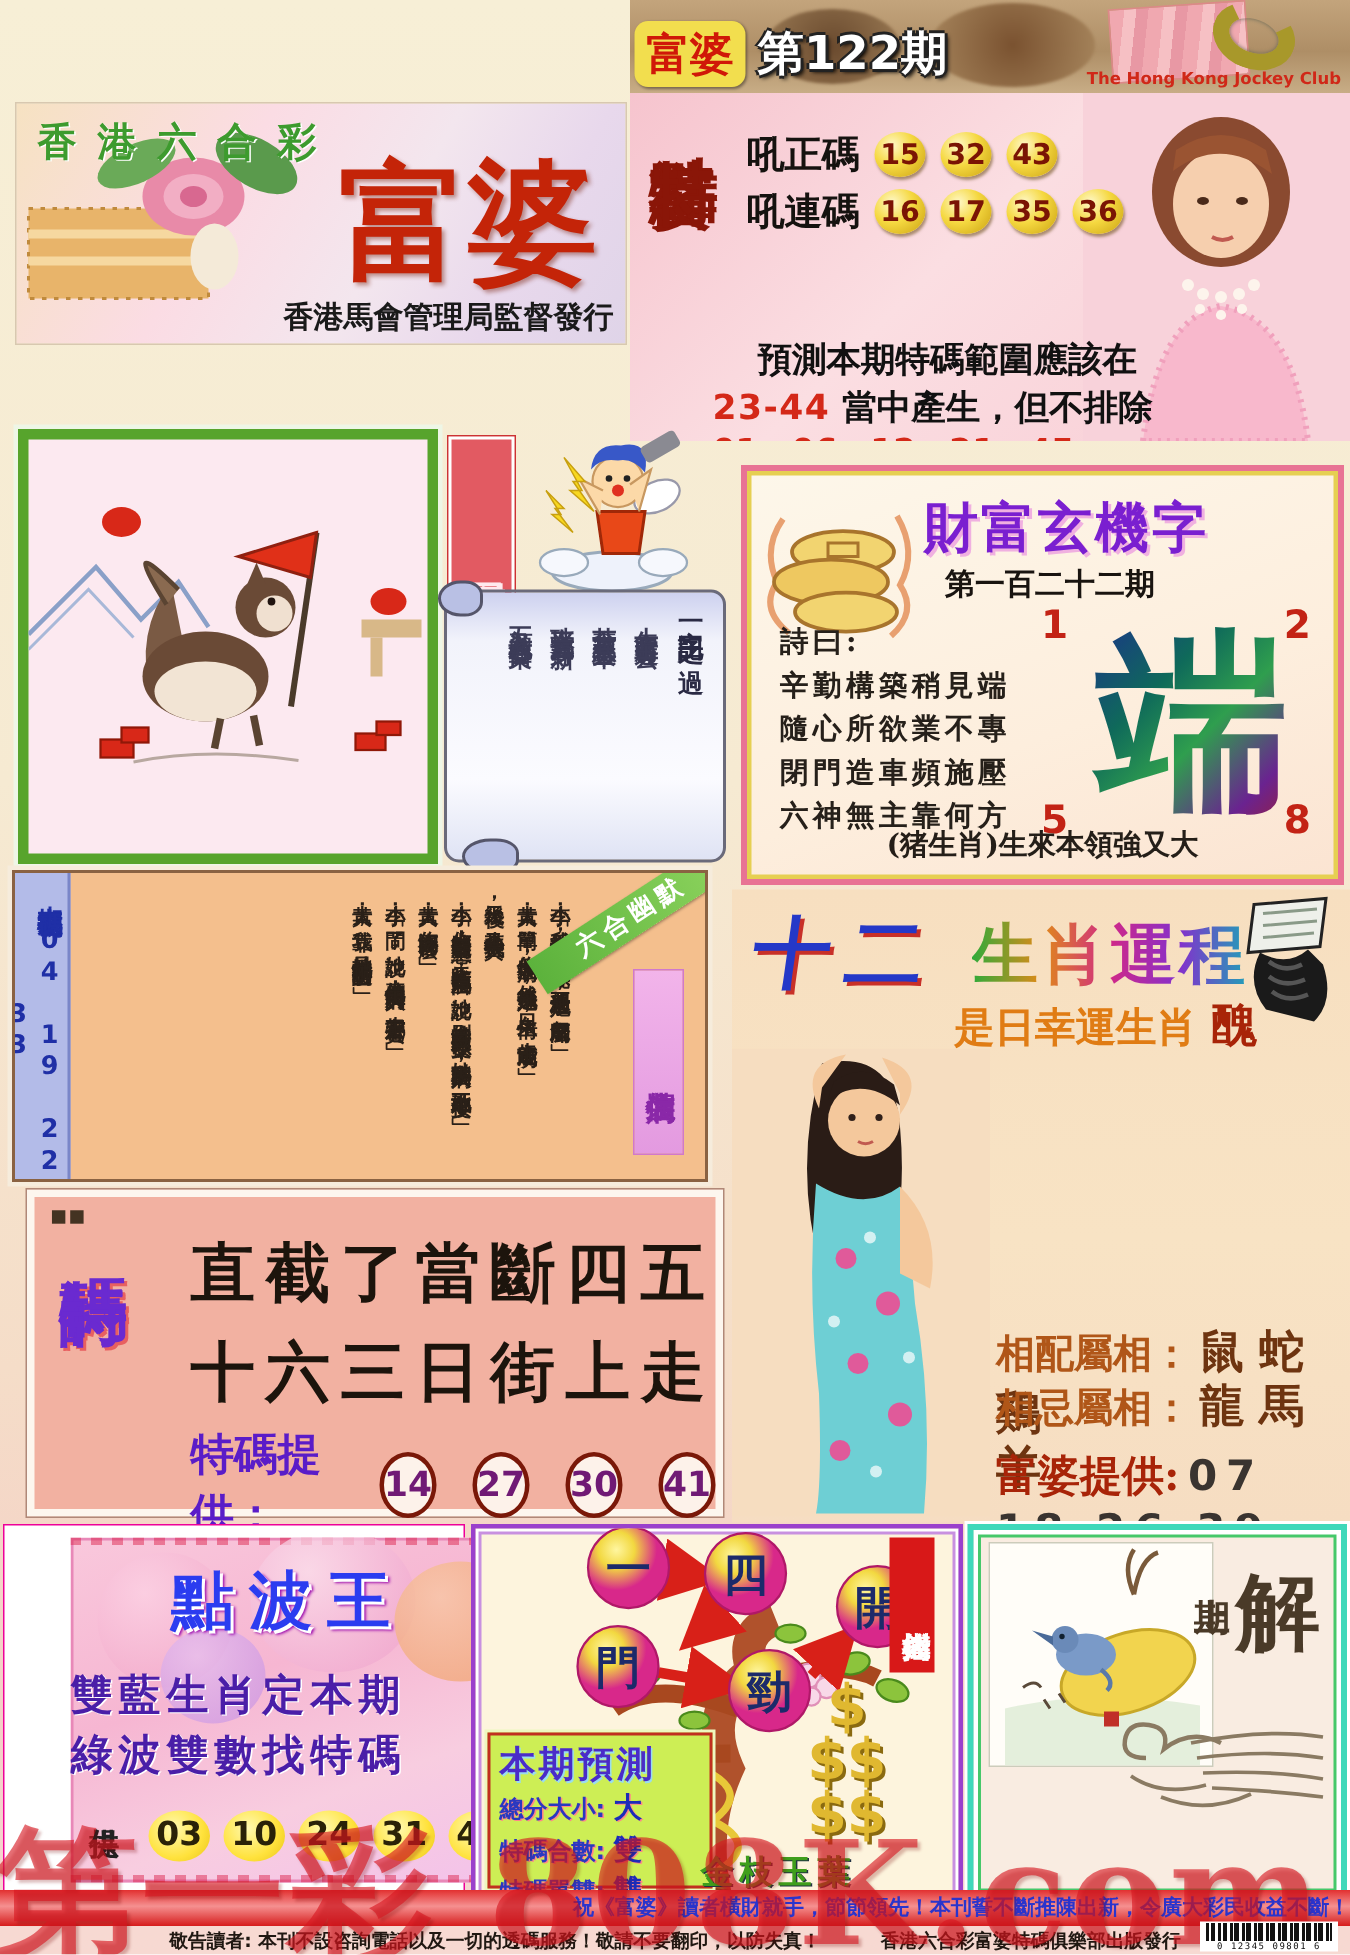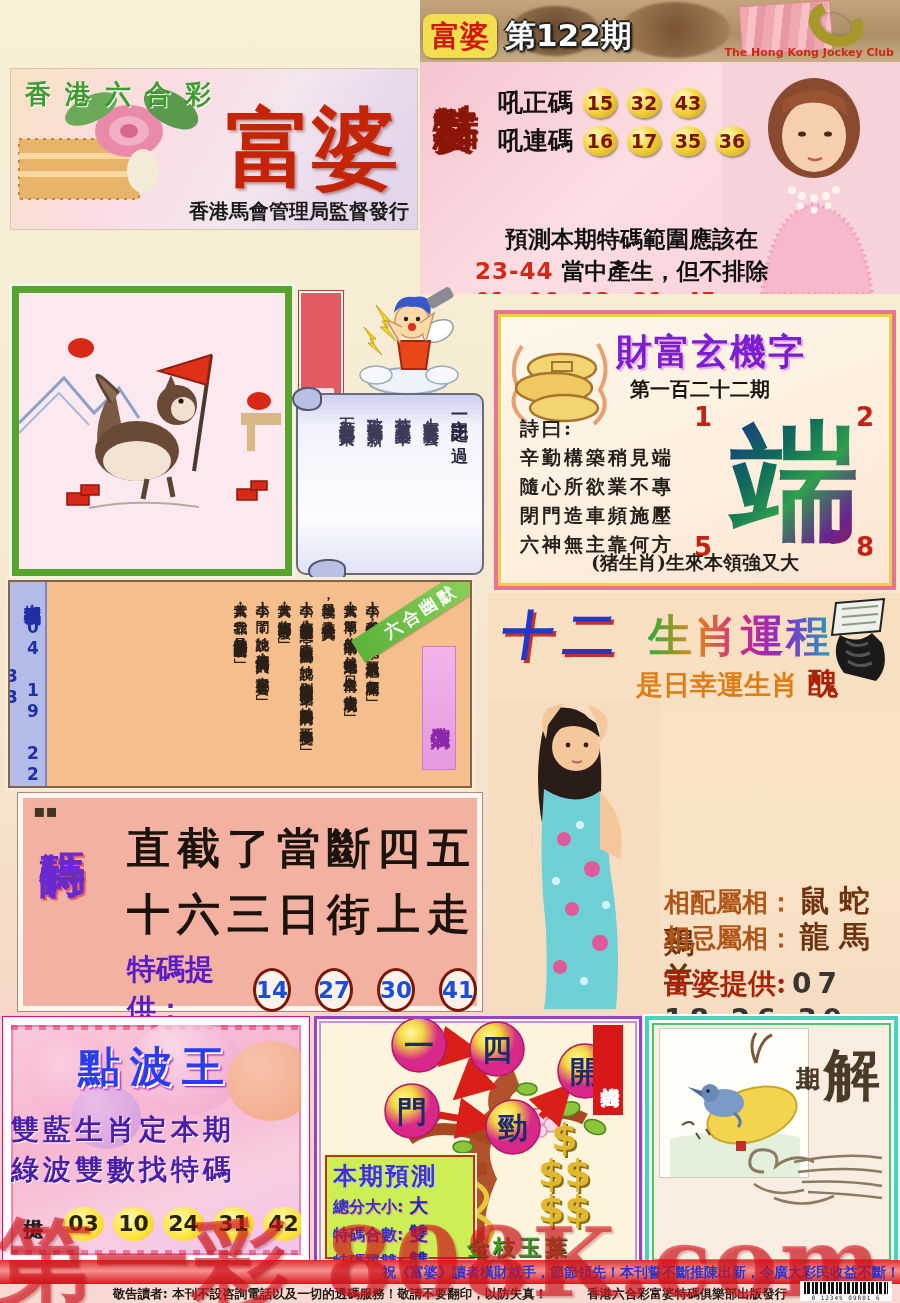--- a/index.html
+++ b/index.html
@@ -118,21 +118,21 @@
   .tpoem { position:absolute; left:18px; top:793px; width:464px; height:218px; background:#f2b1a1;
     border:5px solid #fdf6ee; outline:1px solid #b08878; }
   .tp-dots { position:absolute; left:10px; top:2px; font-size:18px; font-weight:900; color:#432; }
   .tp-title { position:absolute; left:14px; top:18px; font-size:45px; font-weight:900; color:#6a2ad0;
     text-shadow:2px 2px 0 #e86060; font-family:"DejaVu Serif",serif; line-height:1.12; }
   .tp-line { position:absolute; left:104px; font-size:43px; font-weight:900; color:#1c140c;
     font-family:"DejaVu Serif",serif; letter-spacing:7px; }
   .tp-provide { position:absolute; left:104px; top:152px; display:flex; align-items:center; gap:24px; }
   .tp-provide .lab { font-size:29px; font-weight:900; color:#5a1cc8; }
   .wball { width:44px; height:44px; border-radius:50%; background:#fdf2ea; border:3px solid #7a1808;
-    color:#1d4ed8; font-size:23px; font-weight:900; text-align:center; line-height:38px; }
+    color:#701a75; font-size:23px; font-weight:900; text-align:center; line-height:38px; }
 
   
   .zodiac { position:absolute; left:488px; top:593px; width:412px; height:422px;
     background:linear-gradient(180deg,#f7dfc0 0%,#f8e3c4 55%,#f6ddc2 100%); overflow:hidden; }
   .z-t1 { position:absolute; left:14px; top:8px; font-size:52px; font-weight:900; color:#2438c8;
     text-shadow:3px 3px 0 #c83028; transform:skewX(-8deg); font-family:"DejaVu Serif",serif; letter-spacing:10px; }
   .z-t2 { position:absolute; left:160px; top:14px; font-size:44px; font-weight:900;
     font-family:"DejaVu Serif",serif; letter-spacing:2px;
     background:linear-gradient(90deg,#2faa3a,#e08a18,#d02888,#8430cc,#20a0b8);
     -webkit-background-clip:text; background-clip:text; color:transparent; }
@@ -147,21 +147,21 @@
   .z-line .val { font-size:30px; color:#6e3410; letter-spacing:10px; }
   .z-prov { position:absolute; left:176px; top:372px; font-weight:900; }
   .z-prov .lab { font-size:28px; color:#a82408; font-family:"DejaVu Serif",serif; }
   .z-prov .val { font-size:28px; color:#3a3430; letter-spacing:6px; }
 
   
   .dbw { position:absolute; left:2px; top:1016px; width:308px; height:248px; background:#fff;
     border:1px solid #e09; padding:8px; }
   .dbw-in { position:relative; width:100%; height:100%; overflow:hidden;
     background:linear-gradient(160deg,#f9c8dc 0%,#f6b6d2 40%,#f8cde0 70%,#f3c2ea 100%);
-    box-shadow:inset 0 0 0 2px #e888b8; }
+    box-shadow:inset 0 0 0 2px #e888b8;margin-left:36px; }
   .dbw-in:before { content:""; position:absolute; inset:0;
     background:repeating-linear-gradient(90deg,rgba(220,40,80,.5) 0 7px,transparent 7px 14px);
     height:5px; }
   .dbw-in:after { content:""; position:absolute; left:0; bottom:0; width:100%; height:5px;
     background:repeating-linear-gradient(90deg,rgba(220,40,80,.5) 0 7px,transparent 7px 14px); }
   .balloon { position:absolute; border-radius:50%; opacity:.75; }
   .dbw-title { position:absolute; left:0; top:14px; width:100%; text-align:center; font-size:42px;
     font-weight:900; color:#2b3cf0; text-shadow:2px 2px 0 #fff,3px 3px 2px #90a;
     font-family:"DejaVu Serif",serif; letter-spacing:10px; }
   .dbw-l { position:absolute; width:100%; font-size:28px; font-weight:900;

